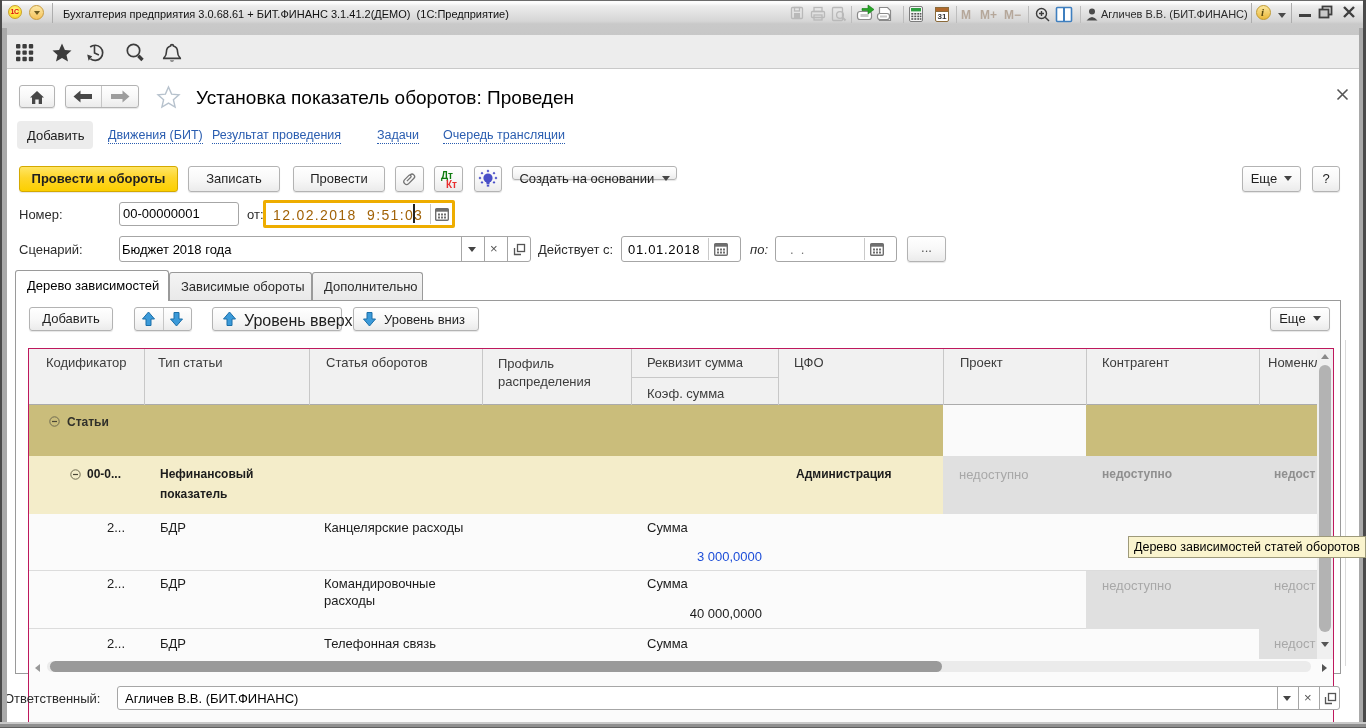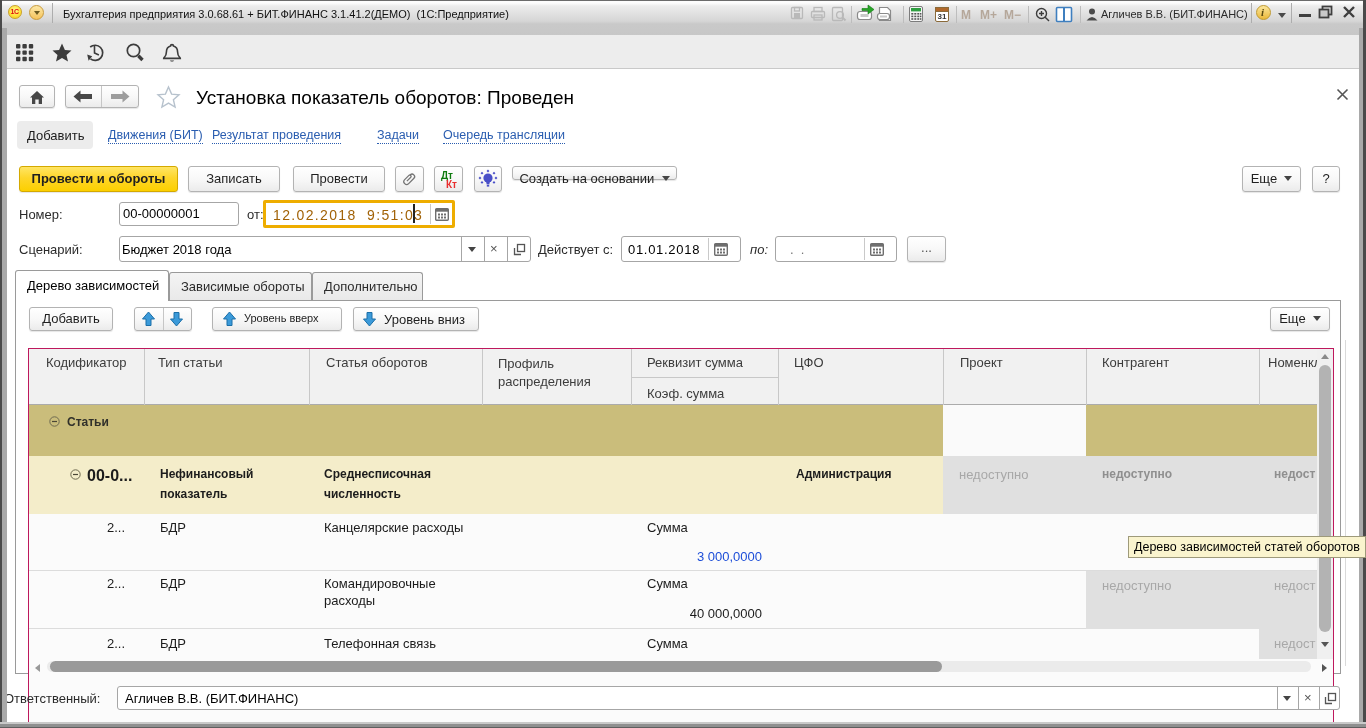--- a/index.html
+++ b/index.html
@@ -316,21 +316,21 @@
 <svg class="abs" style="left:141px;top:311px;" width="15" height="16" viewBox="0 0 15 16">
  <path d="M7.5 1 L13.5 8 H10 V14.5 H5 V8 H1.5 Z" fill="#3b9ad9" stroke="#1b6fa8" stroke-width="1"></path>
 </svg>
 <svg class="abs" style="left:169px;top:311px;" width="15" height="16" viewBox="0 0 15 16">
  <path d="M7.5 15 L13.5 8 H10 V1.5 H5 V8 H1.5 Z" fill="#3b9ad9" stroke="#1b6fa8" stroke-width="1"></path>
 </svg>
 <div class="btn" style="left:212px;top:307px;width:130px;height:24px;"></div>
 <svg class="abs" style="left:222px;top:311px;" width="15" height="16" viewBox="0 0 15 16">
  <path d="M7.5 1 L13.5 8 H10 V14.5 H5 V8 H1.5 Z" fill="#3b9ad9" stroke="#1b6fa8" stroke-width="1"></path>
 </svg>
-<div class="abs" style="left:244px;top:312px;font-size:11px;color:#1f1f1f;">Уровень вверх</div>
+<div class="abs" style="left:244px;top:312px;font-size:16px;color:#1f1f1f;">Уровень вверх</div>
 <div class="btn" style="left:353px;top:307px;width:126px;height:24px;"></div>
 <svg class="abs" style="left:362px;top:311px;" width="15" height="16" viewBox="0 0 15 16">
  <path d="M7.5 15 L13.5 8 H10 V1.5 H5 V8 H1.5 Z" fill="#3b9ad9" stroke="#1b6fa8" stroke-width="1"></path>
 </svg>
 <div class="abs" style="left:384px;top:312px;font-size:13px;color:#1f1f1f;">Уровень вниз</div>
 <div class="btn" style="left:1270px;top:307px;width:60px;height:24px;line-height:22px;">Еще &nbsp;<span class="caret"></span></div>
 
 <div class="abs" style="left:28px;top:348px;width:1306px;height:400px;border:1px solid #be185d;background:#fbfbfb;overflow:hidden;" id="tbl">
 
  <div class="abs" style="left:0;top:0;width:1304px;height:56px;background:#f1f1f1;border-bottom:1px solid #ababab;"></div>
@@ -361,23 +361,22 @@
   <path d="M3 5.5 H8" stroke="#4a4636" stroke-width="1.2"></path>
  </svg>
  <div class="gtxt" style="left:38px;top:66px;font-weight:bold;font-size:12px;color:#30302a;">Статьи</div>
 
  <div class="abs" style="left:0;top:107px;width:1288px;height:58px;background:#f4edca;"></div>
  <div class="abs" style="left:914px;top:107px;width:374px;height:58px;background:#e0e0e0;"></div>
  <svg class="abs" style="left:41px;top:120px;" width="11" height="11" viewBox="0 0 11 11">
   <circle cx="5.5" cy="5.5" r="4.7" fill="none" stroke="#6e6a50" stroke-width="1"></circle>
   <path d="M3 5.5 H8" stroke="#4a4636" stroke-width="1.2"></path>
  </svg>
- <div class="gtxt" style="left:58px;top:118px;font-weight:bold;font-size:16px;color:#1c1c1c;">00-0...</div>
+ <div class="gtxt" style="left:58px;top:118px;font-weight:bold;font-size:12px;color:#1c1c1c;">00-0...</div>
  <div class="gtxt" style="left:131px;top:115px;font-weight:bold;font-size:12px;line-height:20px;color:#1c1c1c;">Нефинансовый<br>показатель</div>
- <div class="gtxt" style="left:295px;top:115px;font-weight:bold;font-size:12px;line-height:20px;color:#1c1c1c;">Среднесписочная<br>численность</div>
  <div class="gtxt" style="left:767px;top:118px;font-weight:bold;font-size:12px;color:#1c1c1c;">Администрация</div>
  <div class="gtxt" style="left:930px;top:118px;color:#a8a8a8;">недоступно</div>
  <div class="gtxt" style="left:1073px;top:118px;font-weight:bold;font-size:12px;color:#8f8f8f;">недоступно</div>
  <div class="gtxt" style="left:1245px;top:118px;font-weight:bold;font-size:12px;color:#8f8f8f;">недост</div>
 
  <div class="abs" style="left:0;top:165px;width:1288px;height:57px;border-bottom:1px solid #dcdcdc;"></div>
  <div class="gtxt" style="left:78px;top:171px;color:#1c1c1c;">2...</div>
  <div class="gtxt" style="left:131px;top:171px;color:#1c1c1c;">БДР</div>
  <div class="gtxt" style="left:295px;top:171px;color:#1c1c1c;">Канцелярские расходы</div>
  <div class="gtxt" style="left:618px;top:171px;color:#1c1c1c;">Сумма</div>

